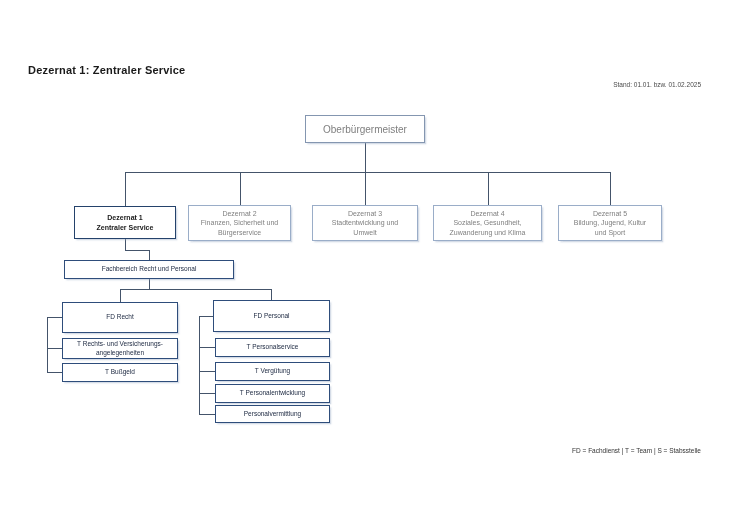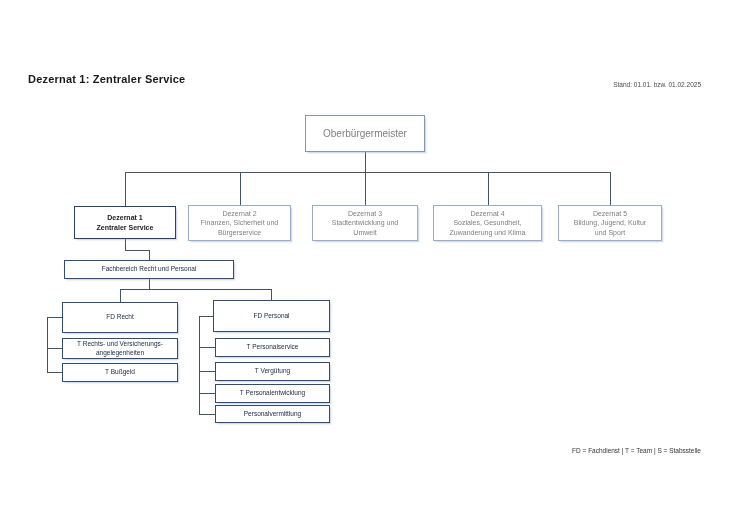--- a/index.html
+++ b/index.html
@@ -1,26 +1,26 @@
 <!DOCTYPE html>
 <html><head>
 <meta charset="utf-8">
 <style>
   html,body{margin:0;padding:0;background:#fff;}
   body{width:740px;height:523px;font-family:"Liberation Sans",sans-serif;}
   #canvas{position:relative;width:740px;height:523px;background:#ffffff;overflow:hidden;}
 
-  .title{position:absolute;left:28px;top:73px;font-size:11px;font-weight:bold;color:#1a1a1a;letter-spacing:0.2px;}
+  .title{position:absolute;left:28px;top:64px;font-size:11px;font-weight:bold;color:#1a1a1a;letter-spacing:0.2px;}
   .stand{position:absolute;right:39px;top:81px;font-size:6.5px;color:#4a4a4a;}
   .legend{position:absolute;right:39px;top:447px;font-size:6.5px;color:#333;}
 
   .box{position:absolute;background:#fff;display:flex;flex-direction:column;align-items:center;justify-content:center;text-align:center;box-sizing:border-box;box-shadow:1.5px 1.5px 1.5px rgba(150,168,196,0.4);}
   .box span{display:block;}
 
-  .ob{left:305px;top:115px;width:120px;height:37px;border:1px solid #8496b0;font-size:10px;color:#7f7f7f;}
+  .ob{left:305px;top:115px;width:120px;height:28px;border:1px solid #8496b0;font-size:10px;color:#7f7f7f;}
 
   .dez{font-size:7px;line-height:9.5px;}
   .dez-light{border:1px solid #9aadc8;color:#7f7f7f;}
   .dez1{left:74px;top:206px;width:102px;height:33px;border:1.5px solid #24426b;color:#1a1a1a;font-weight:bold;}
   .dez2{left:188px;top:205px;width:103px;height:36px;}
   .dez3{left:312px;top:205px;width:106px;height:36px;}
   .dez4{left:433px;top:205px;width:109px;height:36px;}
   .dez5{left:558px;top:205px;width:104px;height:36px;}
 
   .navybox{border:1px solid #2e4d7b;color:#202c44;font-size:6.5px;line-height:8.5px;}

